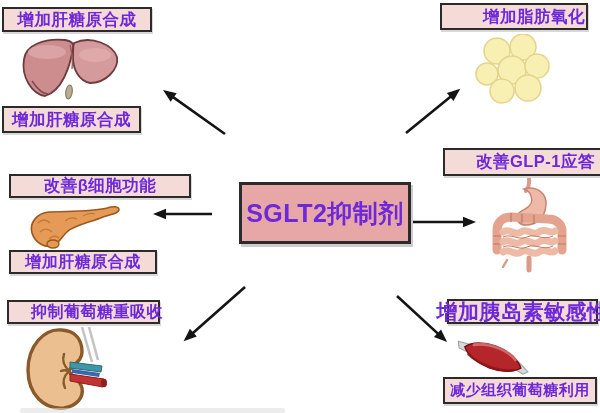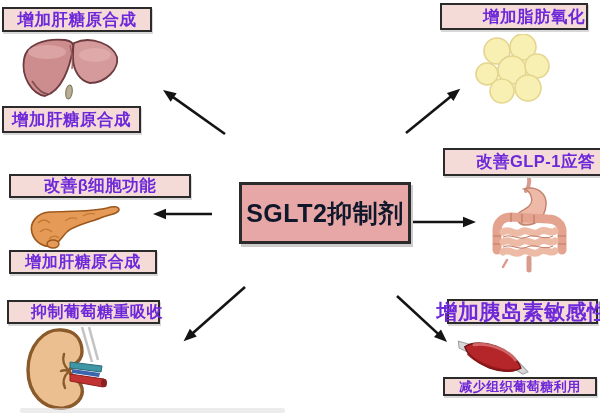--- a/index.html
+++ b/index.html
@@ -13,21 +13,21 @@
     border:2px solid var(--box-border,#2b2b2b);
     box-shadow:1px 2px 0 rgba(100,100,100,.25);
     font-weight:bold;font-size:16.5px;color:#6d28d9;
     white-space:nowrap;box-sizing:border-box;letter-spacing:.5px;
   }
   .center-box{
     position:absolute;display:flex;align-items:center;justify-content:center;
     background:var(--center-fill,#e7a7a7);
     border:3px solid var(--box-border,#2b2b2b);
     box-shadow:2px 3px 0 rgba(110,110,110,.35);
-    font-weight:bold;font-size:25px;color:#0f172a;
+    font-weight:bold;font-size:25px;color:#6d28d9;
     white-space:nowrap;box-sizing:border-box;letter-spacing:.5px;
   }
   .organ{position:absolute;}
   .arrows{position:absolute;left:0;top:0;color:var(--arrow,#141414);pointer-events:none;}
   .arrows line{stroke:currentColor;stroke-width:2.6;}
   .arrows polygon{fill:currentColor;}
   .remnant{position:absolute;background:#dcdcdc;opacity:.55;border-radius:2px;}
 </style>
 </head>
 <body>
@@ -36,21 +36,21 @@
 
   <div class="lbox" style="left:2px;top:7px;width:150px;height:25px;">增加肝糖原合成</div>
   <div class="lbox" style="left:2px;top:106px;width:139px;height:27px;">增加肝糖原合成</div>
   <div class="lbox" style="left:9px;top:174px;width:182px;height:24px;">改善β细胞功能</div>
   <div class="lbox" style="left:9px;top:250px;width:148px;height:24px;font-size:16px;">增加肝糖原合成</div>
   <div class="lbox" style="left:7px;top:300px;width:153px;height:24px;font-size:16px;padding-left:27px;">抑制葡萄糖重吸收</div>
 
   <div class="lbox" style="left:440px;top:3px;width:148px;height:27px;padding-left:40px;">增加脂肪氧化</div>
   <div class="lbox" style="left:443px;top:148px;width:185px;height:28px;">改善GLP-1应答</div>
   <div class="lbox" style="left:447px;top:299px;width:151px;height:25px;font-size:21px;">增加胰岛素敏感性</div>
-  <div class="lbox" style="left:443px;top:377px;width:154px;height:19px;font-size:13px;">减少组织葡萄糖利用</div>
+  <div class="lbox" style="left:443px;top:377px;width:154px;height:27px;font-size:15px;">减少组织葡萄糖利用</div>
 
   <div class="center-box" style="left:239px;top:182px;width:172px;height:62px;">SGLT2抑制剂</div>
 
   <svg class="organ" style="left:18px;top:33px;" width="105" height="72" viewBox="0 0 105 72">
     <path d="M56,10 C74,2 95,12 99,24 C101,36 88,50 72,50 C62,48 55,38 55,24 C55,18 55,13 56,10 Z" fill="#d49a9c" stroke="#6e3c3e" stroke-width="1.8"></path>
     <ellipse cx="77" cy="22" rx="16" ry="7" fill="#e8b6b6" opacity="0.55"></ellipse>
     <path d="M6,26 C8,12 26,5 47,7 C53,8 56,10 55,15 C52,34 44,58 27,63 C14,61 3,44 6,26 Z" fill="#cd8d8f" stroke="#6e3c3e" stroke-width="1.8"></path>
     <ellipse cx="29" cy="19" rx="19" ry="7" fill="#e8b6b6" opacity="0.55"></ellipse>
     <path d="M52,12 C54,20 55,28 54,36" stroke="#9a5b5d" stroke-width="1.4" fill="none"></path>
     <path d="M14,48 C20,57 26,61 30,61" stroke="#5d3234" stroke-width="1.6" fill="none" opacity="0.7"></path>

